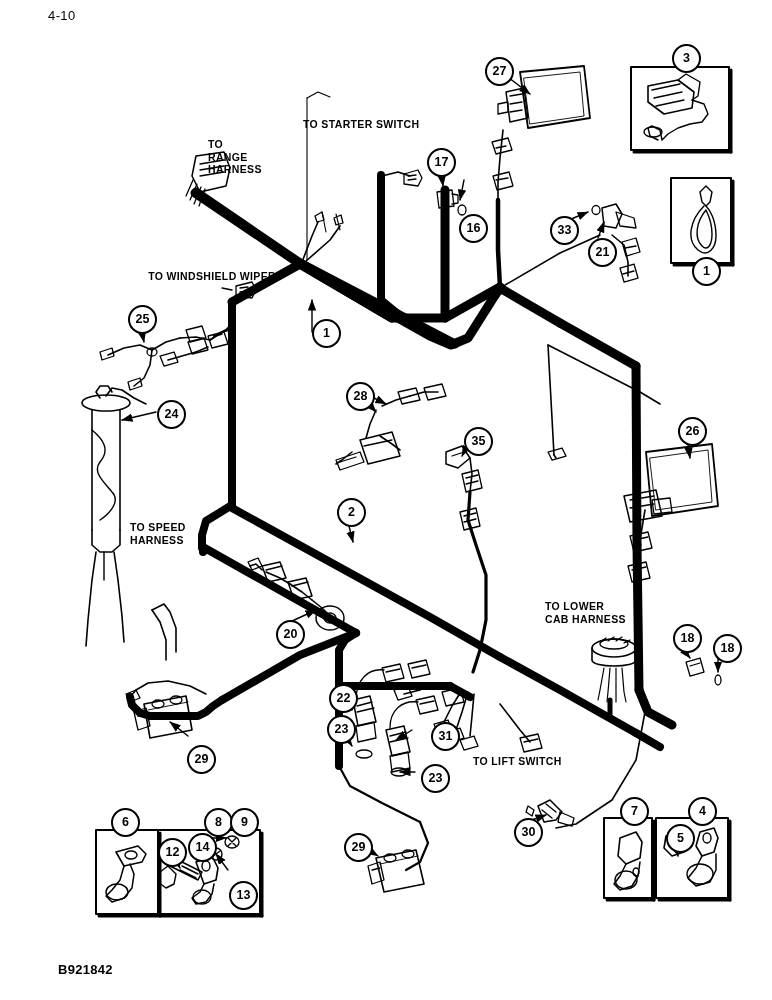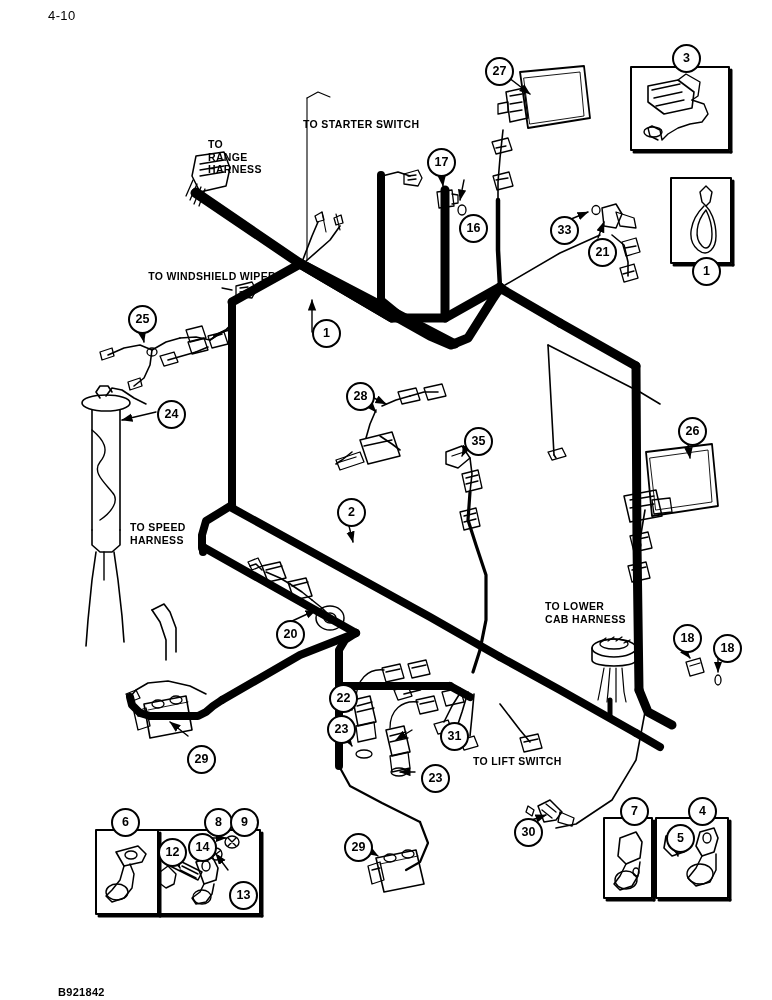--- a/index.html
+++ b/index.html
@@ -10,21 +10,21 @@
   }
   #stage{position:absolute;left:0;top:0;width:772px;height:1000px;}
   #art{position:absolute;left:0;top:0;}
 
   .page-num{
     position:absolute;left:48px;top:8px;
     font-size:13px;font-weight:400;letter-spacing:.4px;
   }
   .footer-code{
     position:absolute;left:58px;top:962px;
-    font-size:11px;font-weight:700;letter-spacing:.3px;margin-top:24px;
+    font-size:13px;font-weight:700;letter-spacing:.3px;
   }
 
   
   .cap{
     position:absolute;font-size:10.5px;font-weight:700;
     letter-spacing:.35px;line-height:12.5px;text-align:left;
     white-space:pre;
   }
 
   
@@ -478,21 +478,21 @@
   <div class="balloon" style="left:157px;top:400px;">24</div>
   <div class="balloon" style="left:346px;top:382px;">28</div>
   <div class="balloon" style="left:464px;top:427px;">35</div>
   <div class="balloon" style="left:678px;top:417px;">26</div>
   <div class="balloon" style="left:337px;top:498px;">2</div>
   <div class="balloon" style="left:276px;top:620px;">20</div>
   <div class="balloon" style="left:673px;top:624px;">18</div>
   <div class="balloon" style="left:713px;top:634px;">18</div>
   <div class="balloon" style="left:329px;top:684px;">22</div>
   <div class="balloon" style="left:327px;top:715px;">23</div>
-  <div class="balloon" style="left:440px;top:722px;">31</div>
+  <div class="balloon" style="left:431px;top:722px;">31</div>
   <div class="balloon" style="left:421px;top:764px;">23</div>
   <div class="balloon" style="left:187px;top:745px;">29</div>
   <div class="balloon" style="left:514px;top:818px;">30</div>
   <div class="balloon" style="left:620px;top:797px;">7</div>
   <div class="balloon" style="left:688px;top:797px;">4</div>
   <div class="balloon" style="left:666px;top:824px;">5</div>
   <div class="balloon" style="left:344px;top:833px;">29</div>
   <div class="balloon" style="left:111px;top:808px;">6</div>
   <div class="balloon" style="left:204px;top:808px;">8</div>
   <div class="balloon" style="left:230px;top:808px;">9</div>

